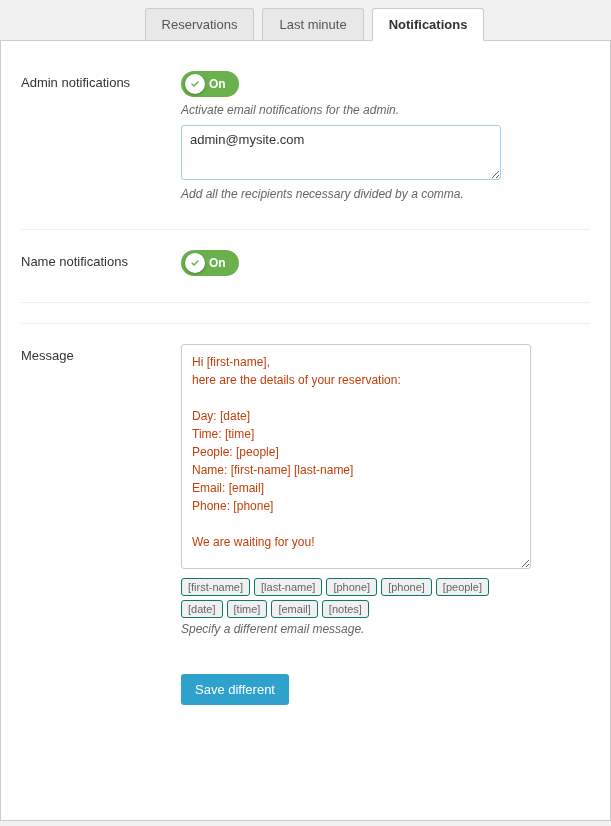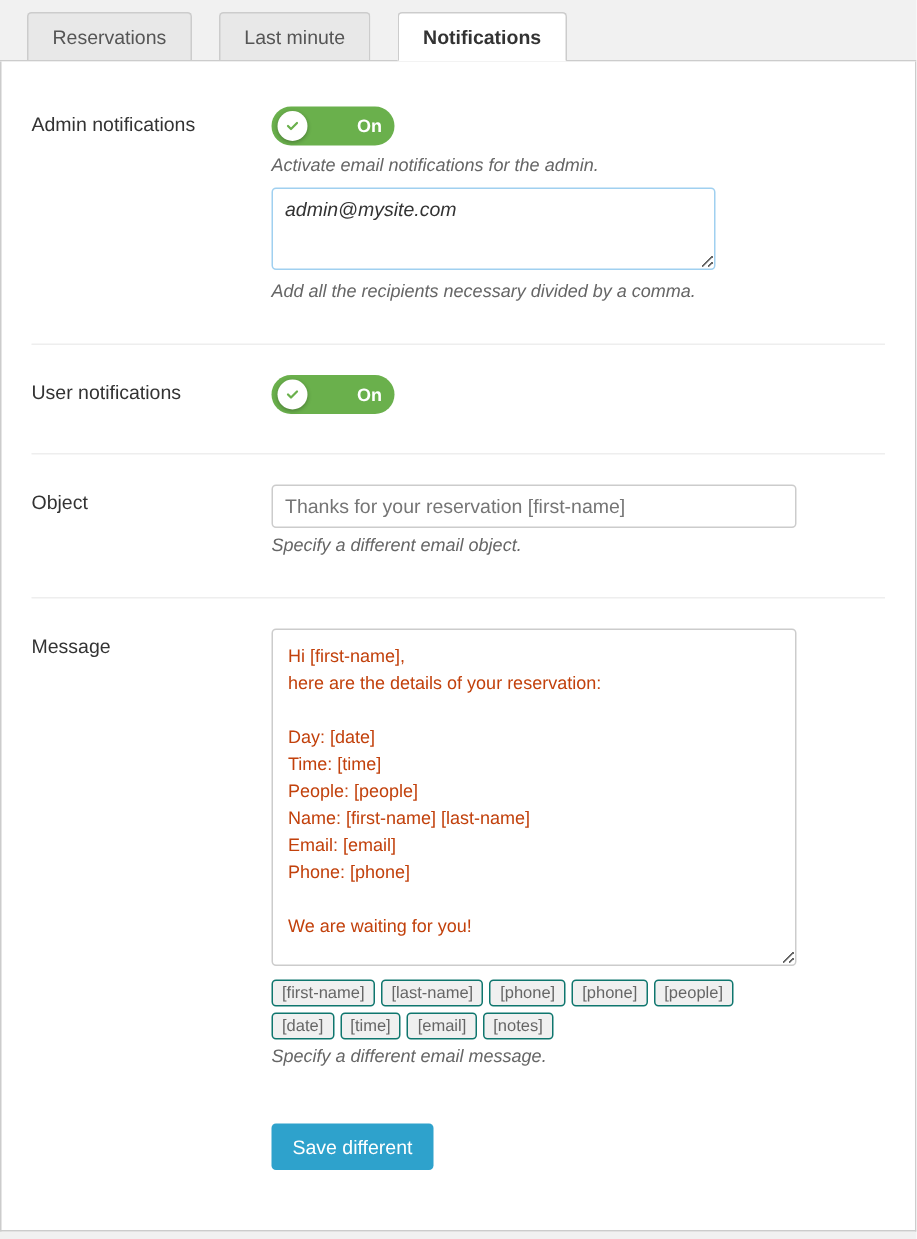--- a/index.html
+++ b/index.html
@@ -11,21 +11,22 @@
       width: 611px;
       min-height: 826px;
     }
 
     .tabs {
       display: flex;
       background: #f1f1f1;
       border-bottom: 1px solid #ccc;
       padding-top: 8px;
       padding-left: 18px;
-      gap: 18px;
+      gap: 8px;
+      justify-content: center;
     }
 
     .tab {
       padding: 8px 16px;
       border: 1px solid #ccc;
       border-bottom: none;
       background: #e8e8e8;
       cursor: pointer;
       font-size: 13px;
       color: #555;
@@ -96,43 +97,41 @@
 
     .toggle-circle svg {
       width: 10px;
       height: 10px;
     }
 
     .toggle-label {
       color: #fff;
       font-size: 12px;
       font-weight: bold;
-      margin-left: 29px;
     }
 
     .hint-text {
       font-style: italic;
       color: #666;
       font-size: 12px;
       margin-top: 4px;
       margin-bottom: 8px;
     }
 
     .email-textarea {
-      width: 296px;
+      width: 320px;
       height: 55px;
       border: 1px solid #a0d0f0;
       border-radius: 3px;
       padding: 6px 8px;
       font-size: 13px;
       color: #333;
       resize: vertical;
       outline: none;
       font-family: Arial, sans-serif;
-      font-style: italic;
     }
 
     .object-input {
       width: 350px;
       border: 1px solid #ccc;
       border-radius: 3px;
       padding: 6px 8px;
       font-size: 13px;
       color: #999;
       outline: none;
@@ -223,45 +222,38 @@
       <div class="hint-text">Activate email notifications for the admin.</div>
       <textarea class="email-textarea" style="">admin@mysite.com</textarea>
       <div class="hint-text">Add all the recipients necessary divided by a comma.</div>
     </div>
   </div>
 
   <div class="divider"></div>
 
   
   <div class="section">
-    <div class="section-label">User notifications</div>
+    <div class="section-label">Name notifications</div>
     <div class="section-content">
       <div class="toggle-container">
         <div class="toggle">
           <div class="toggle-circle">
             <svg viewBox="0 0 10 10" fill="none">
               <path d="M2 5 L4 7 L8 3" stroke="#6ab04c" stroke-width="1.5" stroke-linecap="round" stroke-linejoin="round"></path>
             </svg>
           </div>
           <span class="toggle-label">On</span>
         </div>
       </div>
     </div>
   </div>
 
   <div class="divider"></div>
 
   
-  <div class="section">
-    <div class="section-label">Object</div>
-    <div class="section-content">
-      <input type="text" class="object-input" placeholder="Thanks for your reservation [first-name]" style="">
-      <div class="hint-text">Specify a different email object.</div>
-    </div>
-  </div>
 
   <div class="divider"></div>
 
   
   <div class="section">
     <div class="section-label">Message</div>
     <div class="section-content">
       <textarea class="message-textarea" style="">Hi [first-name],
 here are the details of your reservation:
 

